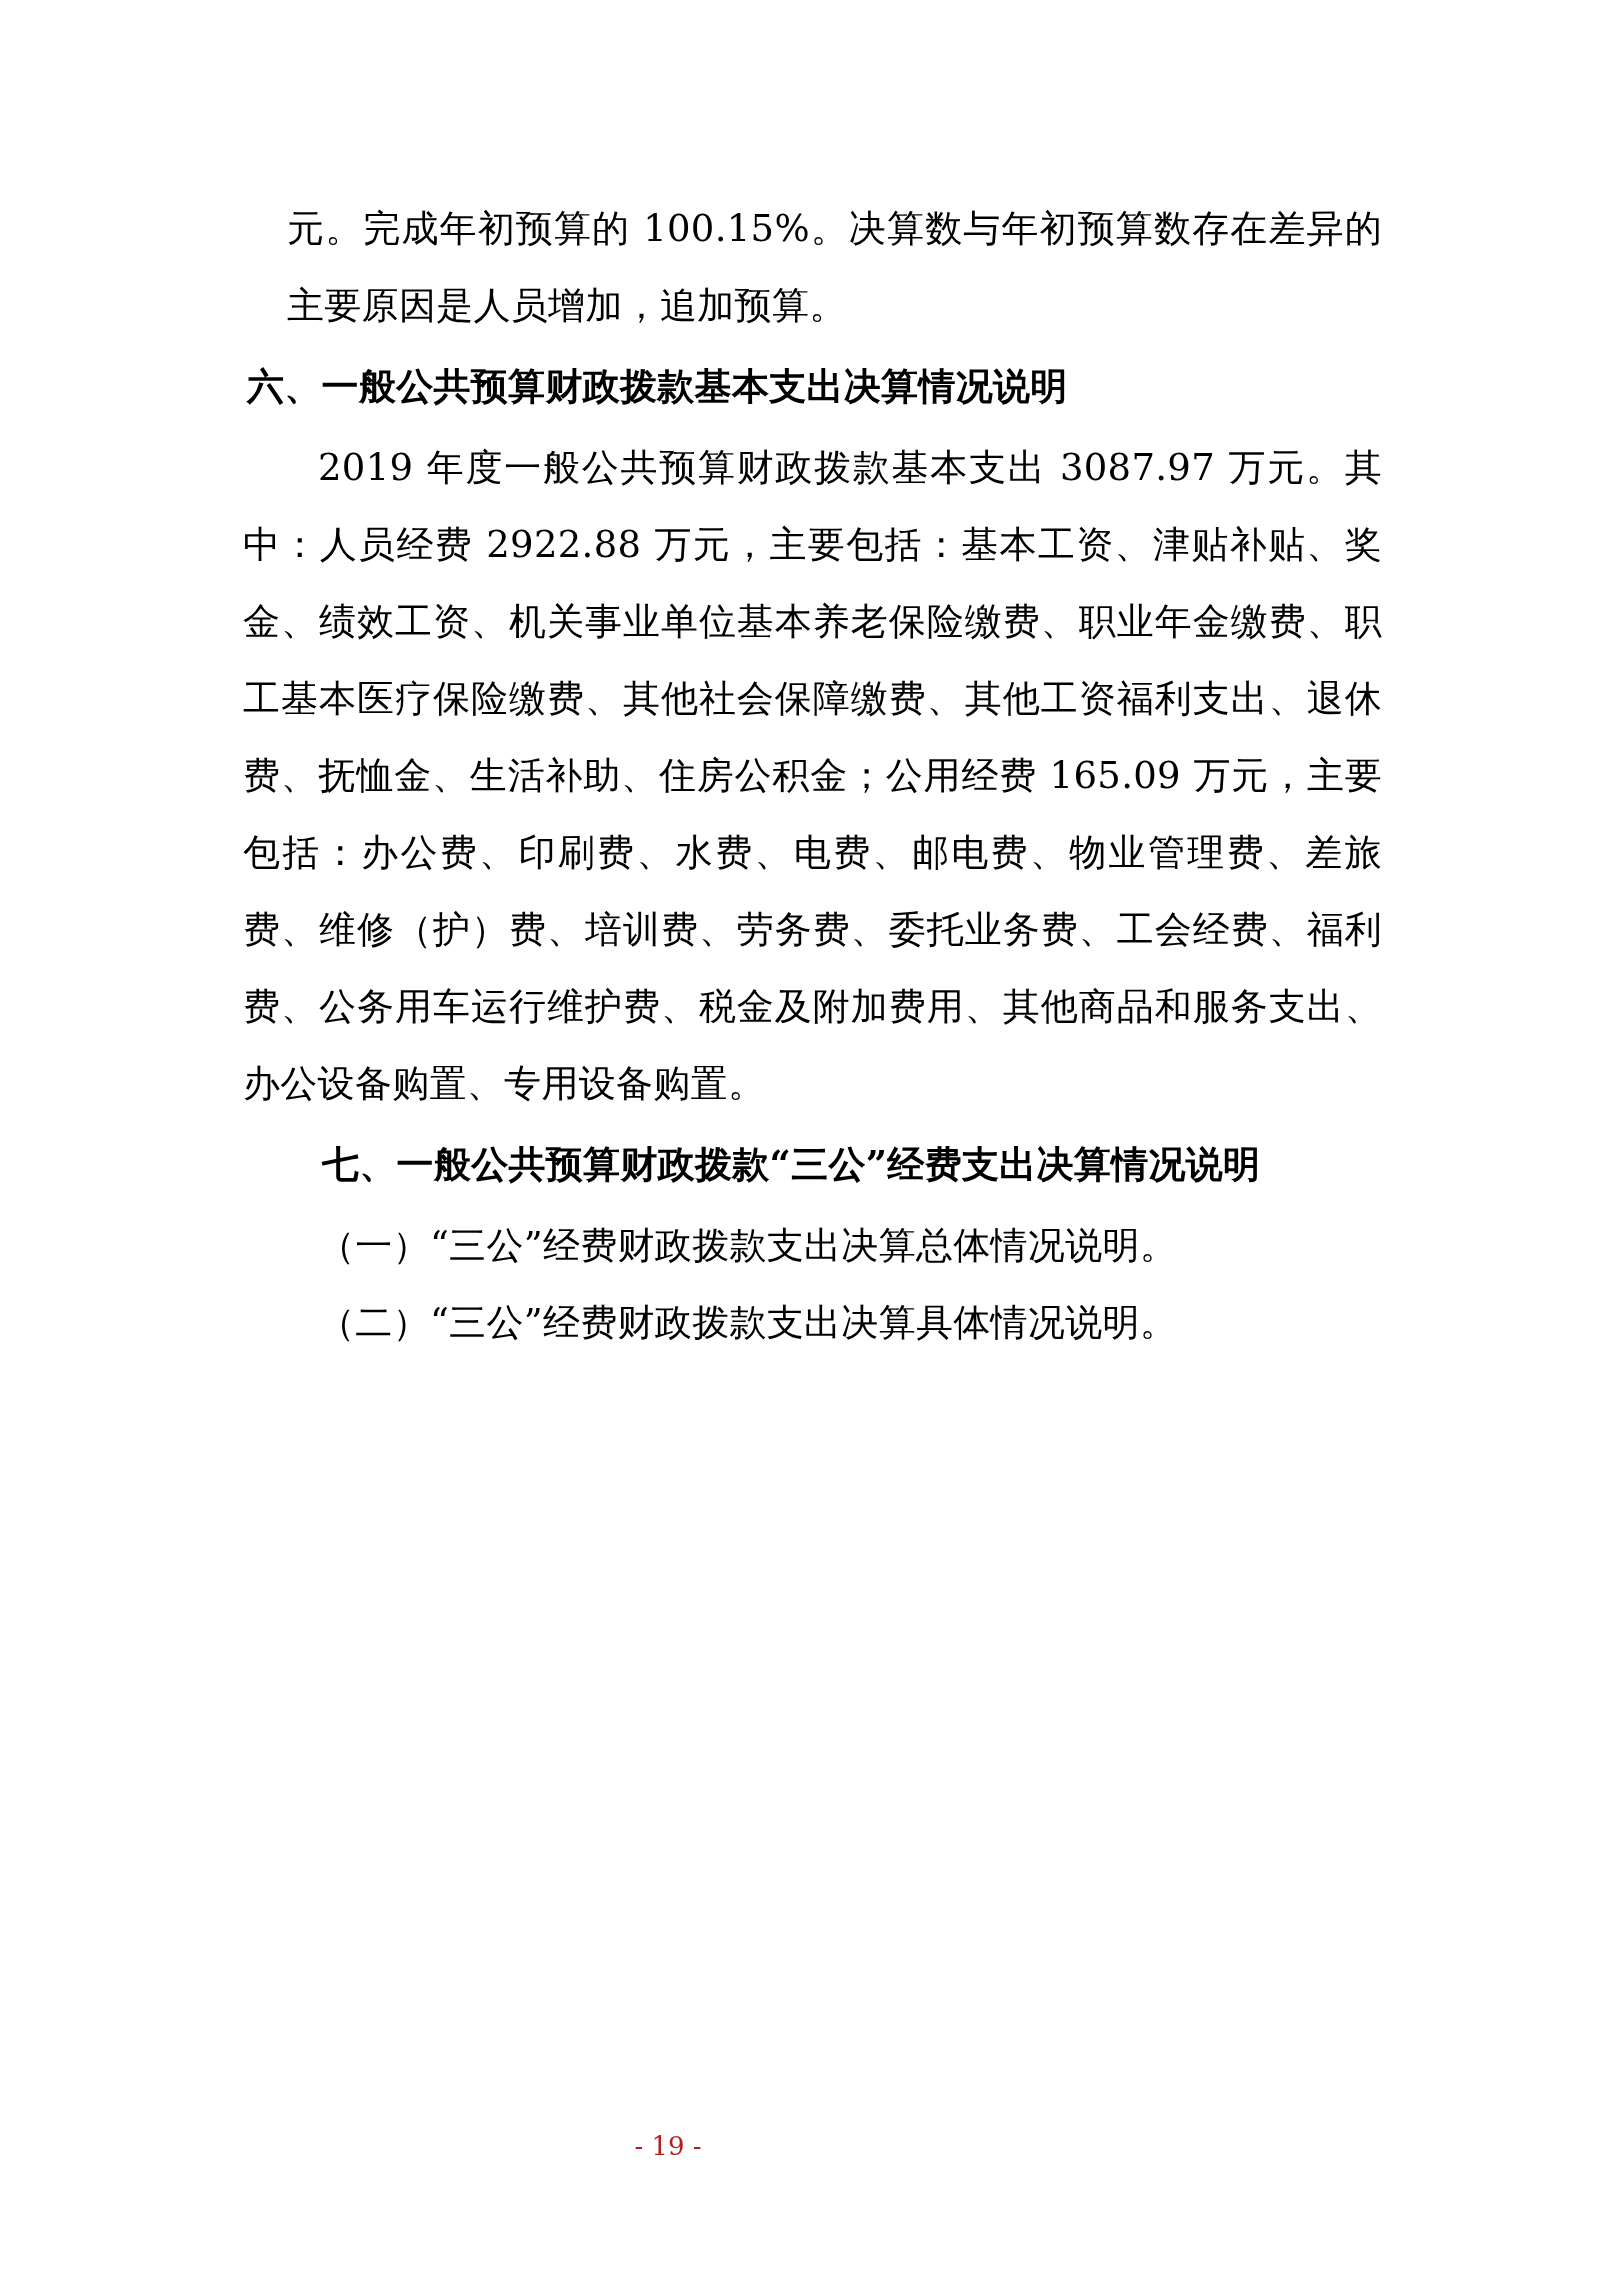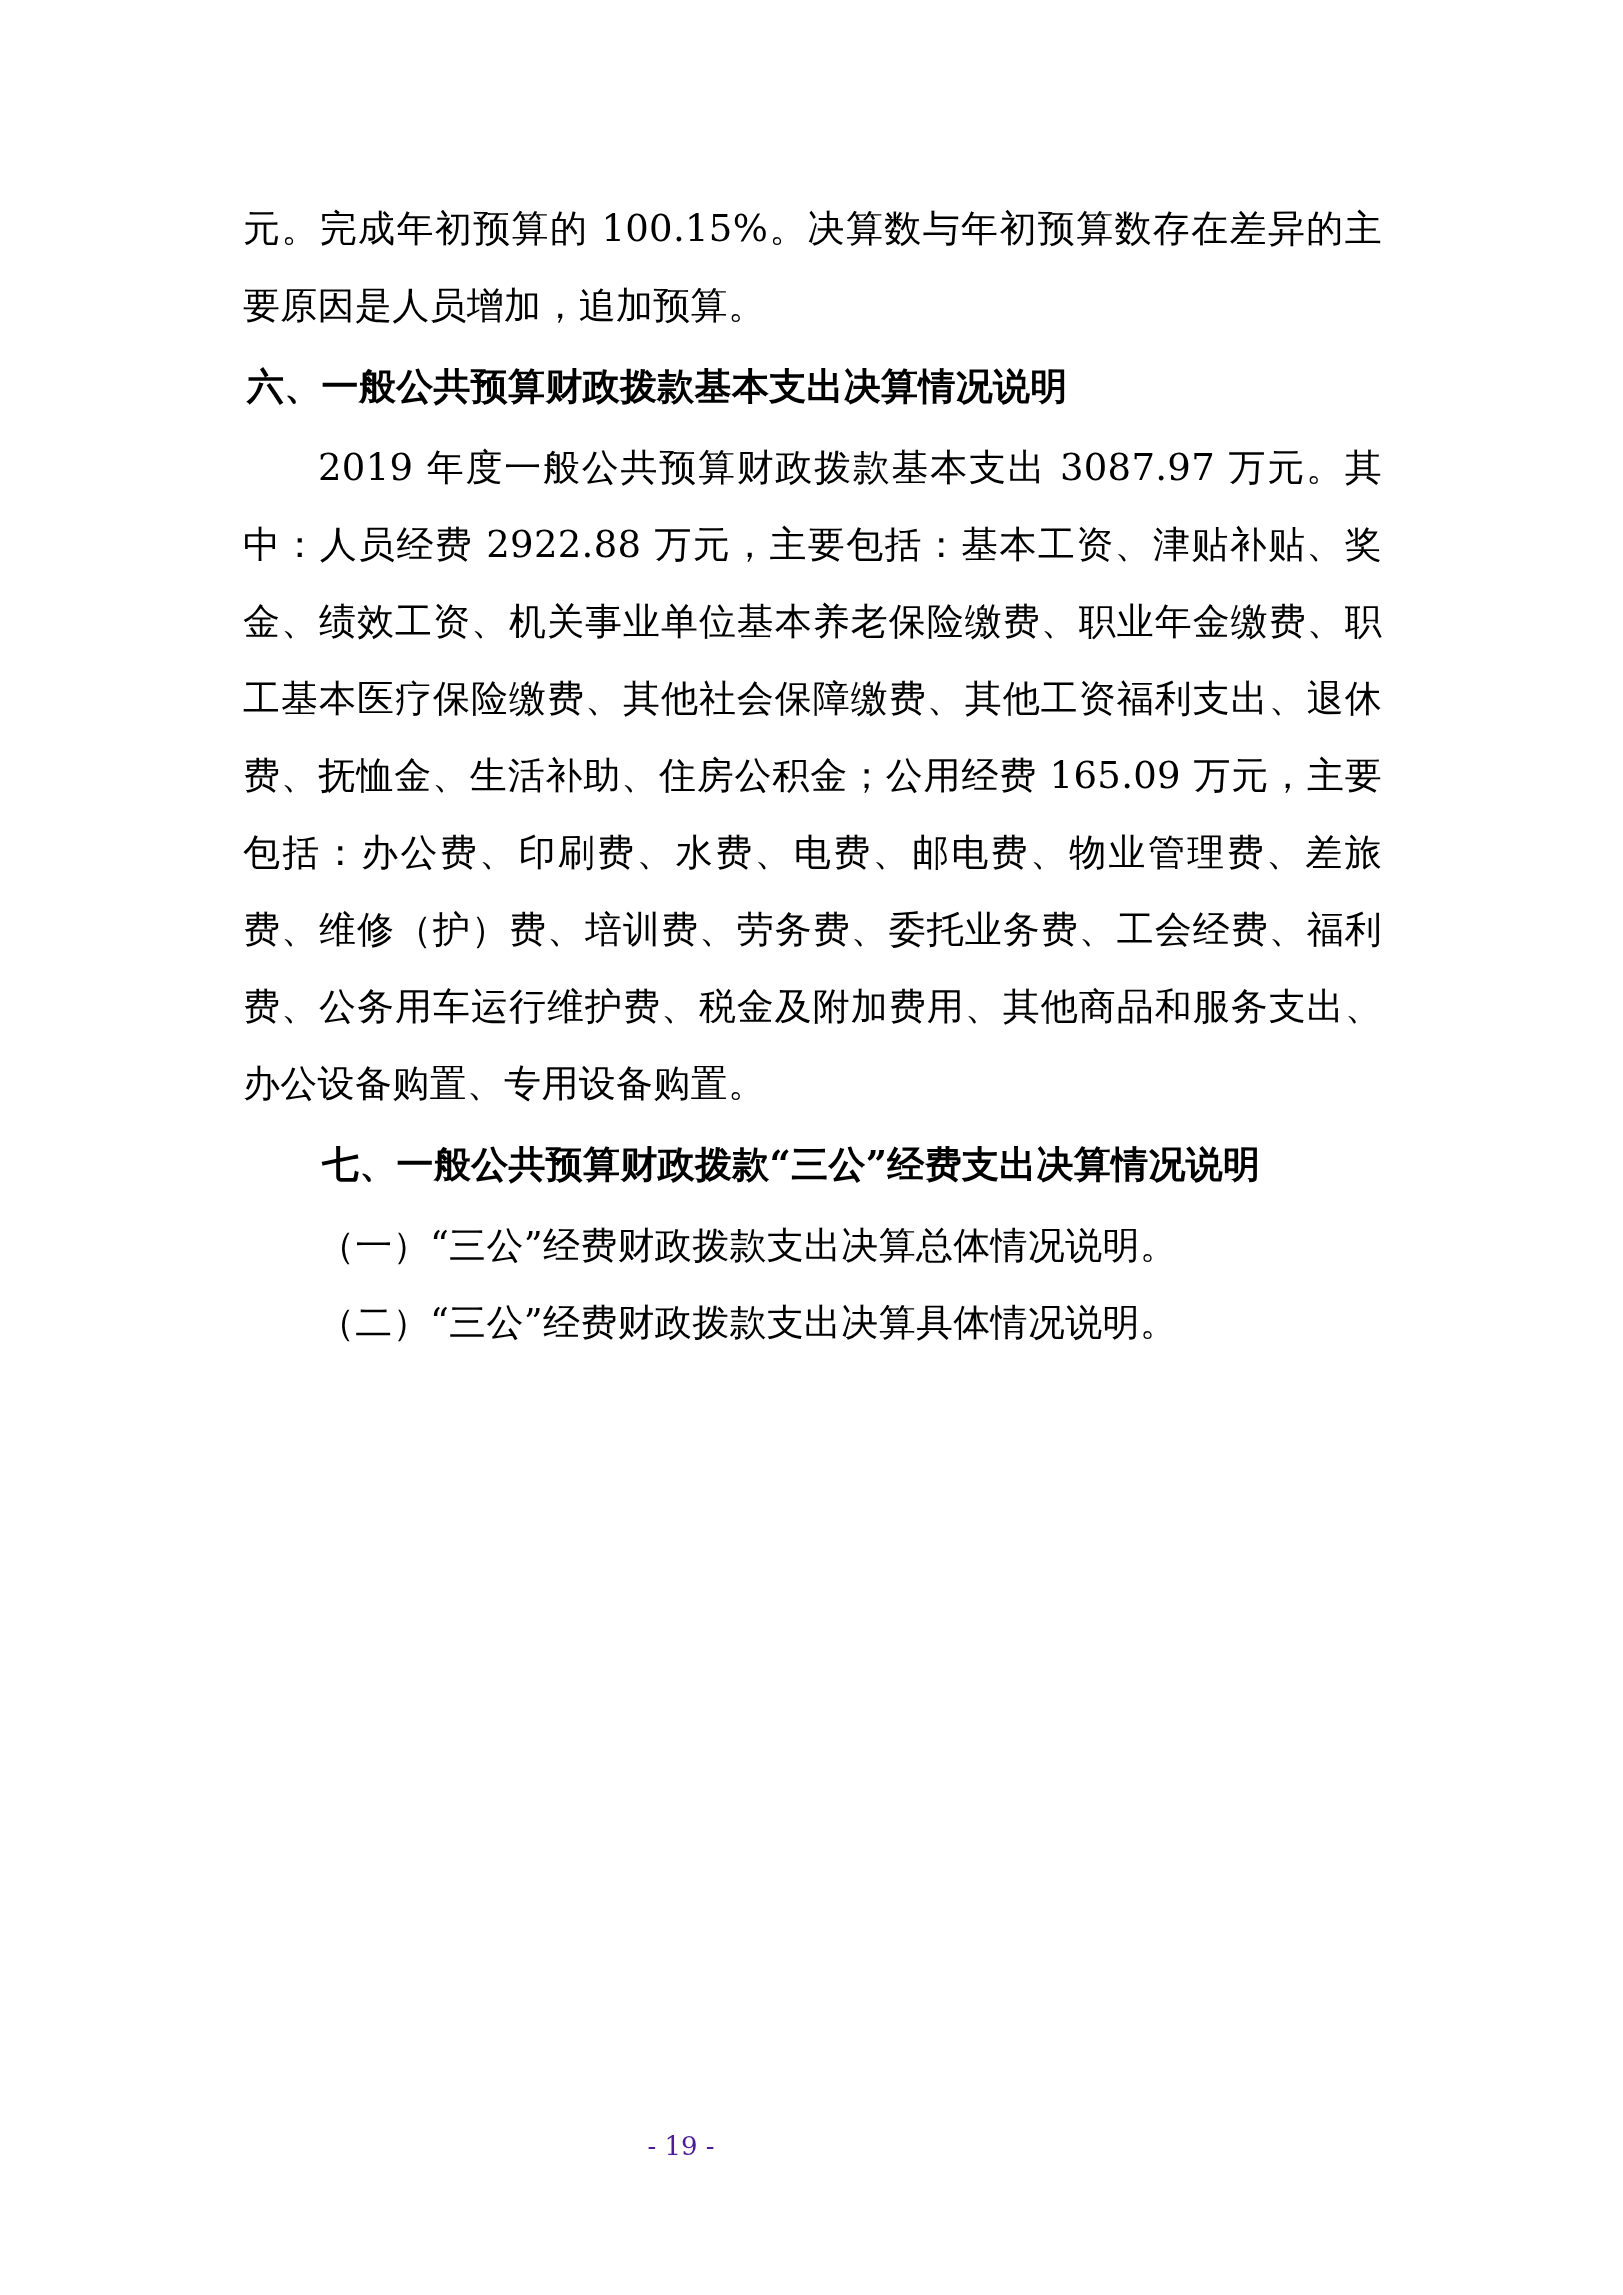--- a/index.html
+++ b/index.html
@@ -26,20 +26,21 @@
     font-size: 37px;
     line-height: 77px;
     letter-spacing: 0.3px;
     text-align: justify;
     text-justify: inter-ideograph;
     margin: 0 0 0 0;
     white-space: pre-wrap;
   }
   .para.cont {
     text-indent: 0;
+    margin-left: 44px;
   }
   .para.indent {
     text-indent: 75px;
   }
   .heading {
     font-size: 37px;
     line-height: 77px;
     font-weight: bold;
     letter-spacing: 0.3px;
     text-indent: 75px;
@@ -53,27 +54,27 @@
     font-size: 37px;
     line-height: 77px;
     font-weight: normal;
     letter-spacing: 0.3px;
     text-indent: 75px;
     margin: 0;
     white-space: pre-wrap;
   }
   .footer {
     position: absolute;
-    left: 16px;
+    left: 3px;
     top: 2131px;
     width: 1330px;
     text-align: center;
     font-size: 26px;
     font-family: "DejaVu Serif", "Liberation Serif", serif;
-    color: #4c1d95;
+    color: #b91c1c;
   }
 </style>
 </head>
 <body>
 
 <div class="page">
 
   <div class="content">
 
     <p class="para cont">元。完成年初预算的 100.15%。决算数与年初预算数存在差异的主要原因是人员增加，追加预算。</p>

